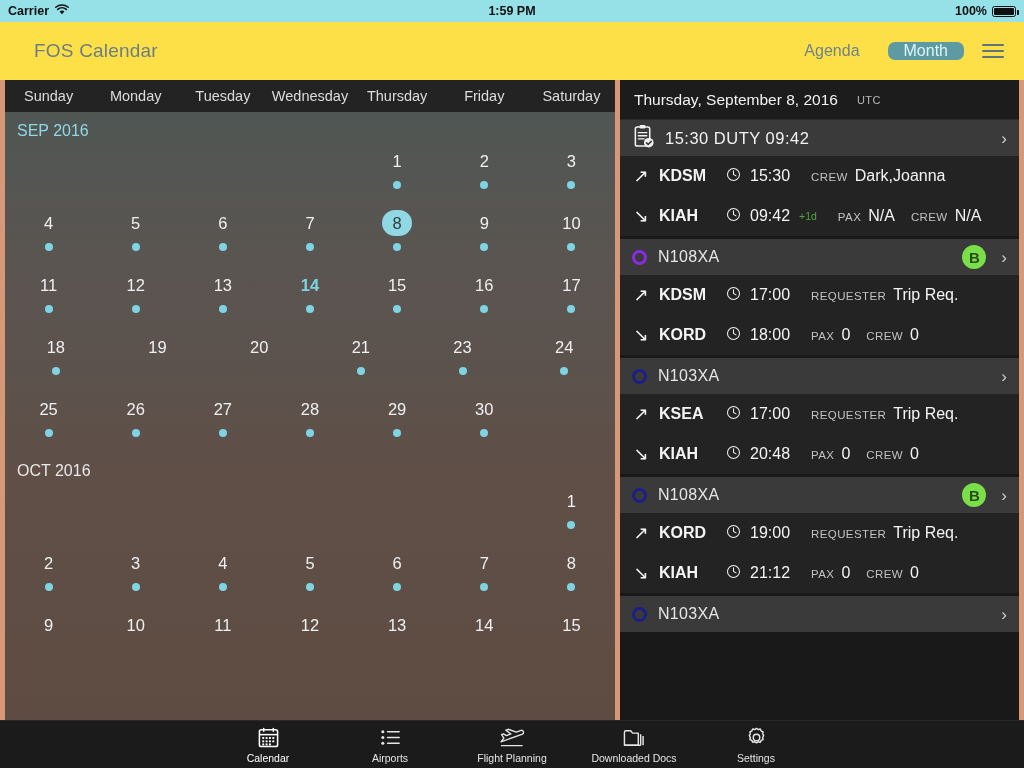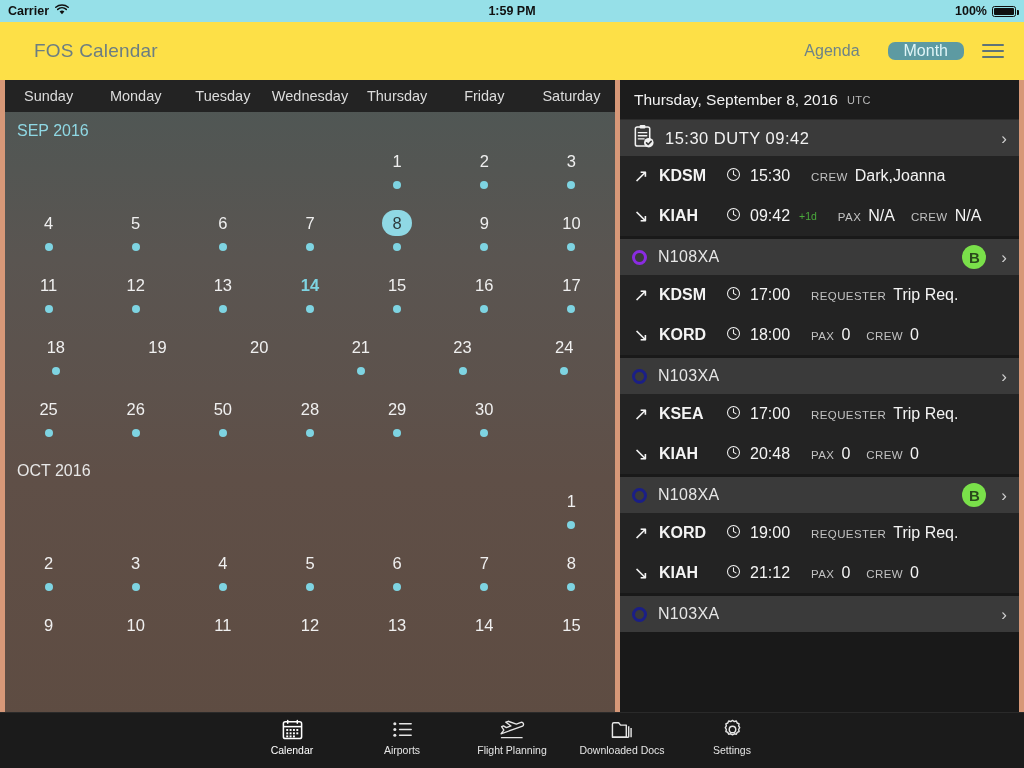--- a/index.html
+++ b/index.html
@@ -114,21 +114,21 @@
 
   
   .agenda-wrap {
     width:404px; height:648px; background:#d79878;
     padding:0 5px 5px 0; position:relative; overflow:hidden;
   }
   .agenda-inner {
     width:399px; height:643px; background:#191919; overflow:hidden; position:relative;
   }
   .agenda-date {
-    height:40px; display:flex; align-items:center; gap:9px;
+    height:40px; display:flex; align-items:center; gap:19px;
     padding:0 14px; background:#1c1c1c;
     border-bottom:1px solid #2c2c2c;
   }
   .agenda-date .d { color:#f2f2f2; font-size:15.5px; }
   .agenda-date .utc { color:#b9b9b9; font-size:11px; letter-spacing:.5px; }
 
   .card { margin-bottom:3px; }
   .card-head {
     height:36px; background:#3a3a3a; display:flex; align-items:center;
     padding:0 12px; gap:11px;
@@ -157,23 +157,23 @@
   .leg .tm { color:#f4f4f4; font-size:16px; }
   .leg .plus { color:#4aa83c; font-size:10.5px; vertical-align:super; }
   .meta { display:flex; align-items:baseline; gap:7px; }
   .meta .k { color:#c2c2c2; font-size:11.5px; letter-spacing:.4px; }
   .meta .v { color:#f4f4f4; font-size:16px; }
   .leg .flexsp { margin-left:12px; display:flex; align-items:baseline; gap:16px; }
   .duty-text { color:#f2f2f2; font-size:16.5px; letter-spacing:.5px; }
 
   
   .tabbar {
-    position:absolute; left:0; bottom:8px; width:1024px; height:48px;
+    position:absolute; left:0; bottom:0; width:1024px; height:48px;
     background:#1b1b1b; display:flex; align-items:center; justify-content:center;
-    gap:0; border-top:1px solid #2a2a2a;
+    gap:12px; border-top:1px solid #2a2a2a;
   }
   .tab {
     width:110px; display:flex; flex-direction:column; align-items:center;
     gap:2px; color:#e5e5e5;
   }
   .tab.active { color:#ffffff; }
   .tab .lbl { font-size:10.5px; }
   .tab .ticon { height:24px; display:flex; align-items:center; }
 </style>
 </head>
@@ -349,21 +349,21 @@
             <div class="wk">
               <div class="cell">
                 <div class="dnum">25</div>
                 <div class="dot"></div>
               </div>
               <div class="cell">
                 <div class="dnum">26</div>
                 <div class="dot"></div>
               </div>
               <div class="cell">
-                <div class="dnum">50</div>
+                <div class="dnum">27</div>
                 <div class="dot"></div>
               </div>
               <div class="cell">
                 <div class="dnum">28</div>
                 <div class="dot"></div>
               </div>
               <div class="cell">
                 <div class="dnum">29</div>
                 <div class="dot"></div>
               </div>

